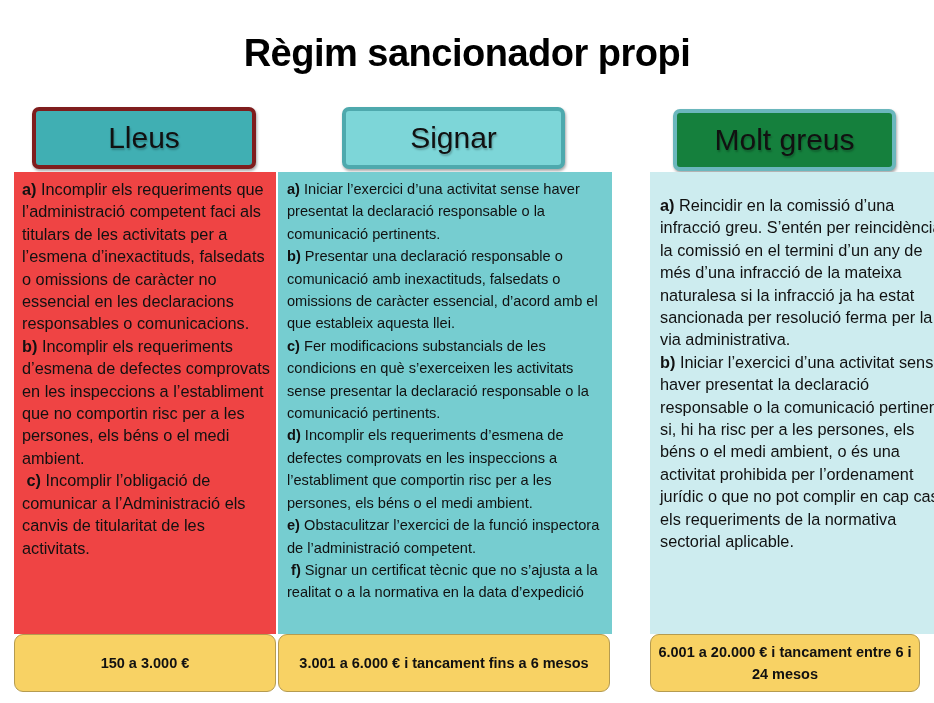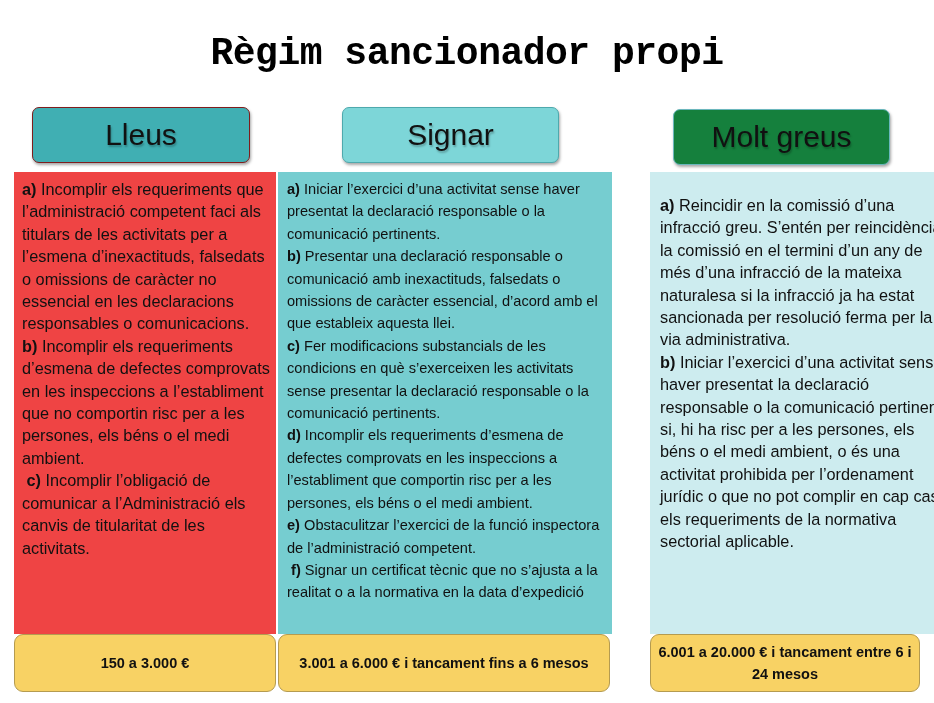--- a/index.html
+++ b/index.html
@@ -2,24 +2,24 @@
 <html><head>
 <meta charset="utf-8">
 <style>
   html, body { margin: 0; padding: 0; }
   body {
     width: 934px; height: 703px; background: #ffffff; position: relative; overflow: hidden;
     font-family: "Liberation Sans", "DejaVu Sans", sans-serif; color: #111;
   }
   .title {
     position: absolute; left: 0; top: 32px; width: 934px; text-align: center;
-    font-size: 38px; font-weight: bold; letter-spacing: -0.5px; color: #000; font-family: Liberation Mono, monospace;
+    font-size: 38px; font-weight: bold; letter-spacing: -0.5px; color: #000;
   }
   .hdr {
-    position: absolute; height: 54px; border-radius: 7px; border: 1px solid #7f1d1d;
+    position: absolute; height: 54px; border-radius: 7px; border: 4px solid #7f1d1d;
     box-shadow: 1px 2px 3px rgba(0,0,0,0.35);
     display: flex; align-items: center; justify-content: center;
     font-size: 30px; color: #111; text-shadow: 1px 2px 2px rgba(0,0,0,0.25);
   }
   .hdr.h1 { left: 32px; top: 107px; width: 216px; background: #40afb3; }
   .hdr.h2 { left: 342px; top: 107px; width: 215px; background: #7dd6d8; border-color:#4ea9ad; }
   .hdr.h3 { left: 673px; top: 109px; width: 215px; background: #15803d; border-color:#6bb7bd; }
 
   .col {
     position: absolute; top: 172px; height: 462px; box-sizing: border-box;

